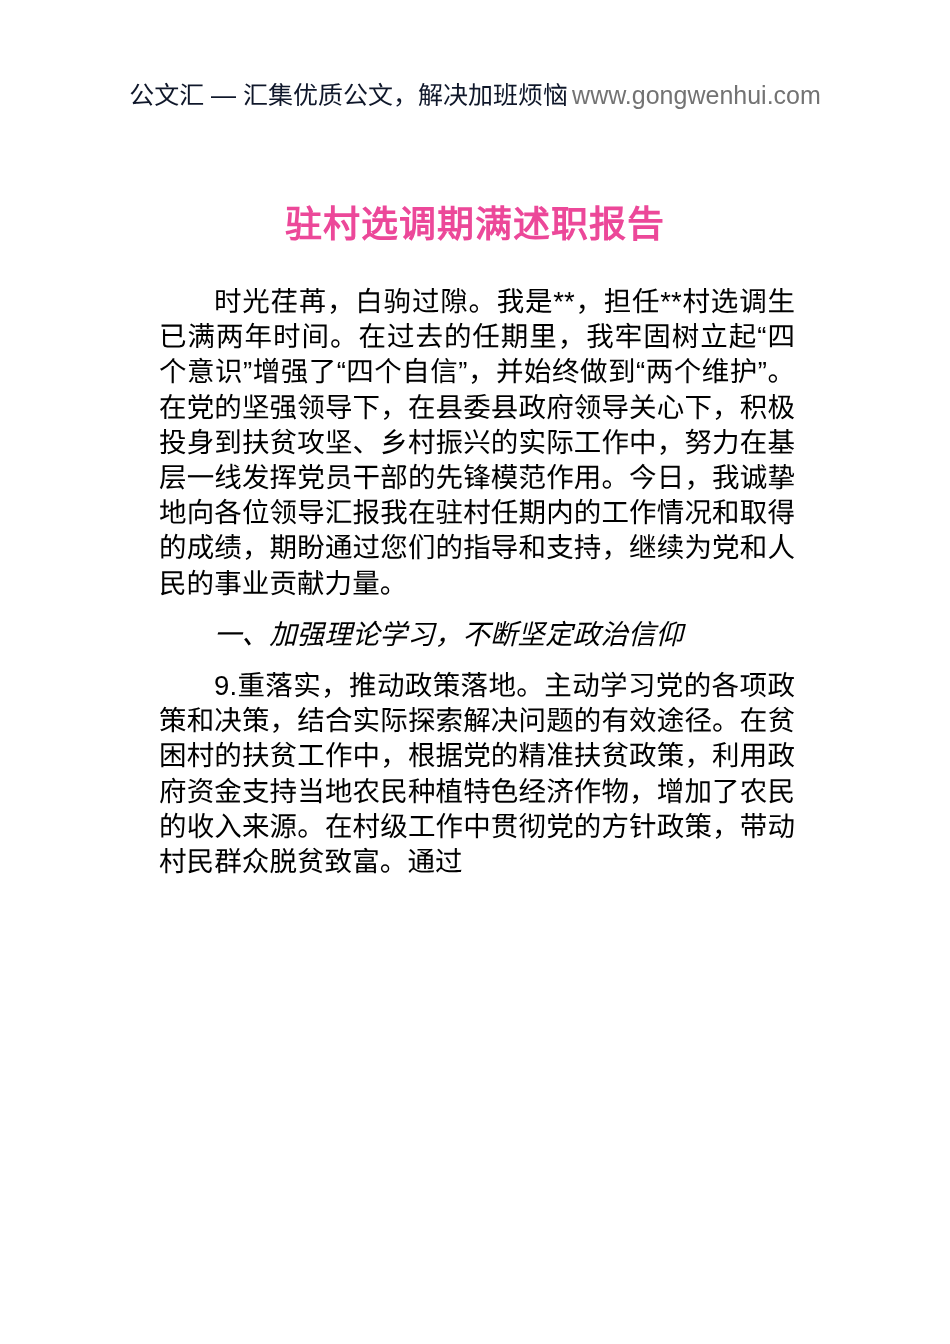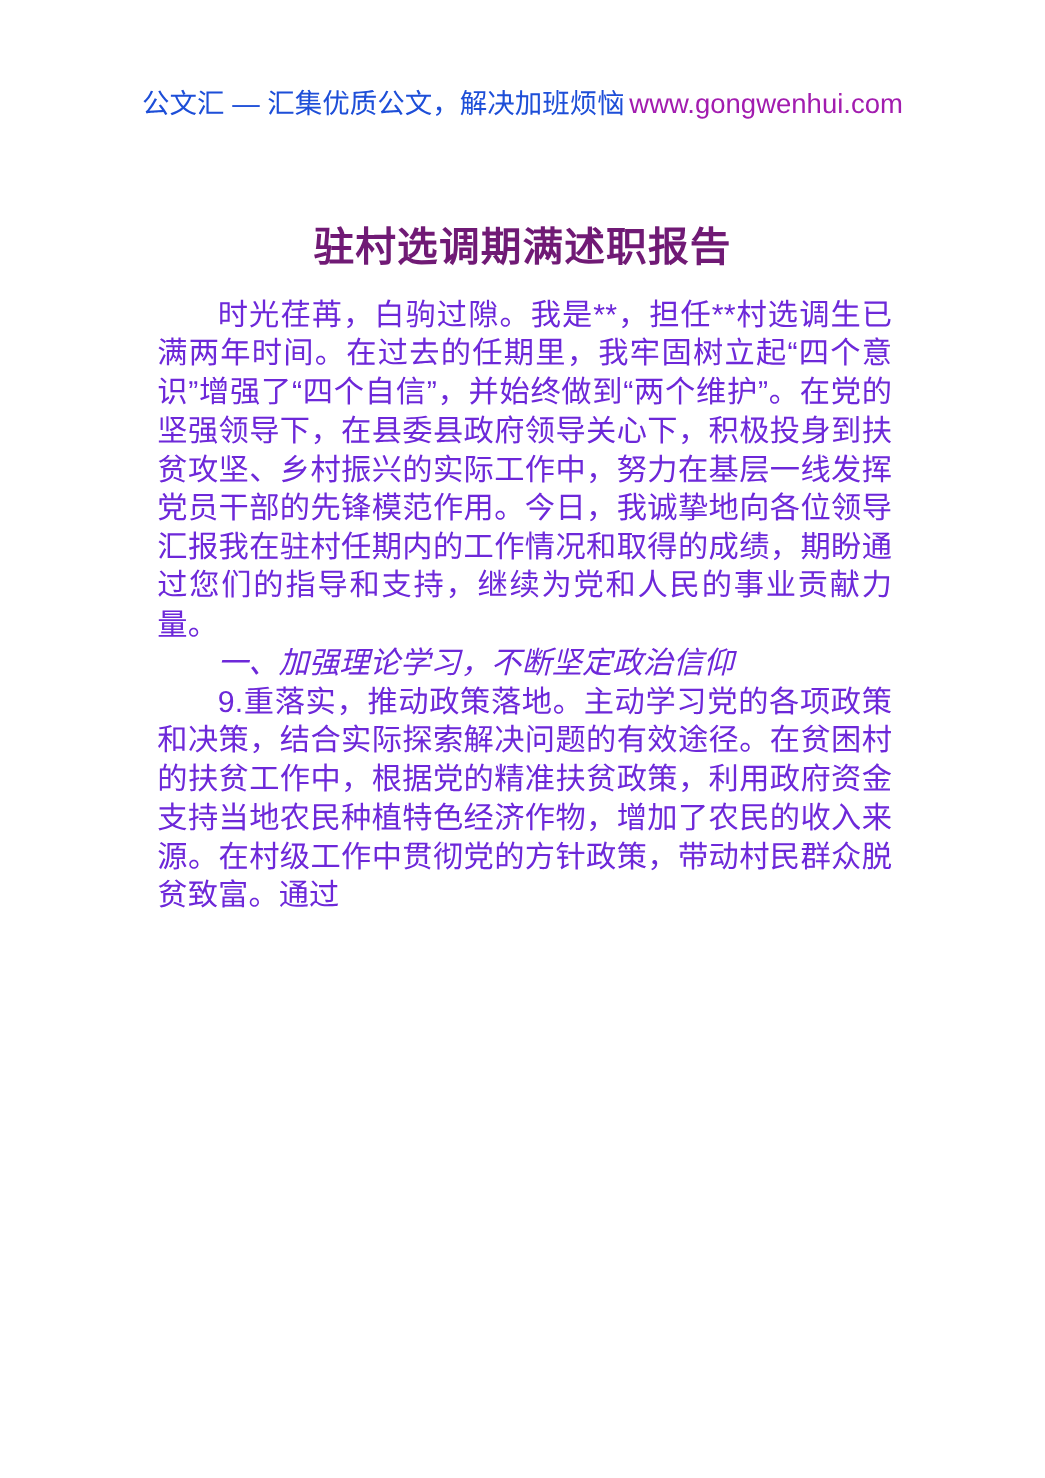--- a/index.html
+++ b/index.html
@@ -32,61 +32,61 @@
     left: 0;
     width: 950px;
     text-align: center;
     font-size: 25px;
     line-height: 34px;
     white-space: nowrap;
     letter-spacing: 0px;
   }
 
   .promo-cn {
-    color: #1d4ed8;
+    color: #0f172a;
     font-family: "Liberation Sans", "DejaVu Sans", sans-serif;
   }
 
   .promo-url {
-    color: #a21caf;
+    color: #737373;
     font-family: "Liberation Sans", "DejaVu Sans", sans-serif;
     padding-left: 4px;
   }
 
   
   .doc-title {
     position: absolute;
     top: 176px;
     left: 0;
     width: 950px;
     text-align: center;
     font-size: 37px;
     line-height: 48px;
     font-weight: 700;
     letter-spacing: 1px;
-    color: #701a75;
+    color: #ec4899;
   }
 
   
   .doc-body {
     position: absolute;
     top: 268px;
     left: 143px;
     width: 668px;
   }
 
   .para {
     font-size: 27.5px;
     line-height: 35.2px;
     text-align: justify;
     text-justify: inter-ideograph;
     text-align-last: left;
-    margin: 0;
+    margin: 16px;
     letter-spacing: 0.1px;
-    color: #6d28d9;
+    color: #000000;
     word-break: break-all;
   }
 
   .para.indent {
     text-indent: 2em;
   }
 
   .para.heading {
     text-indent: 2em;
     font-style: italic;

